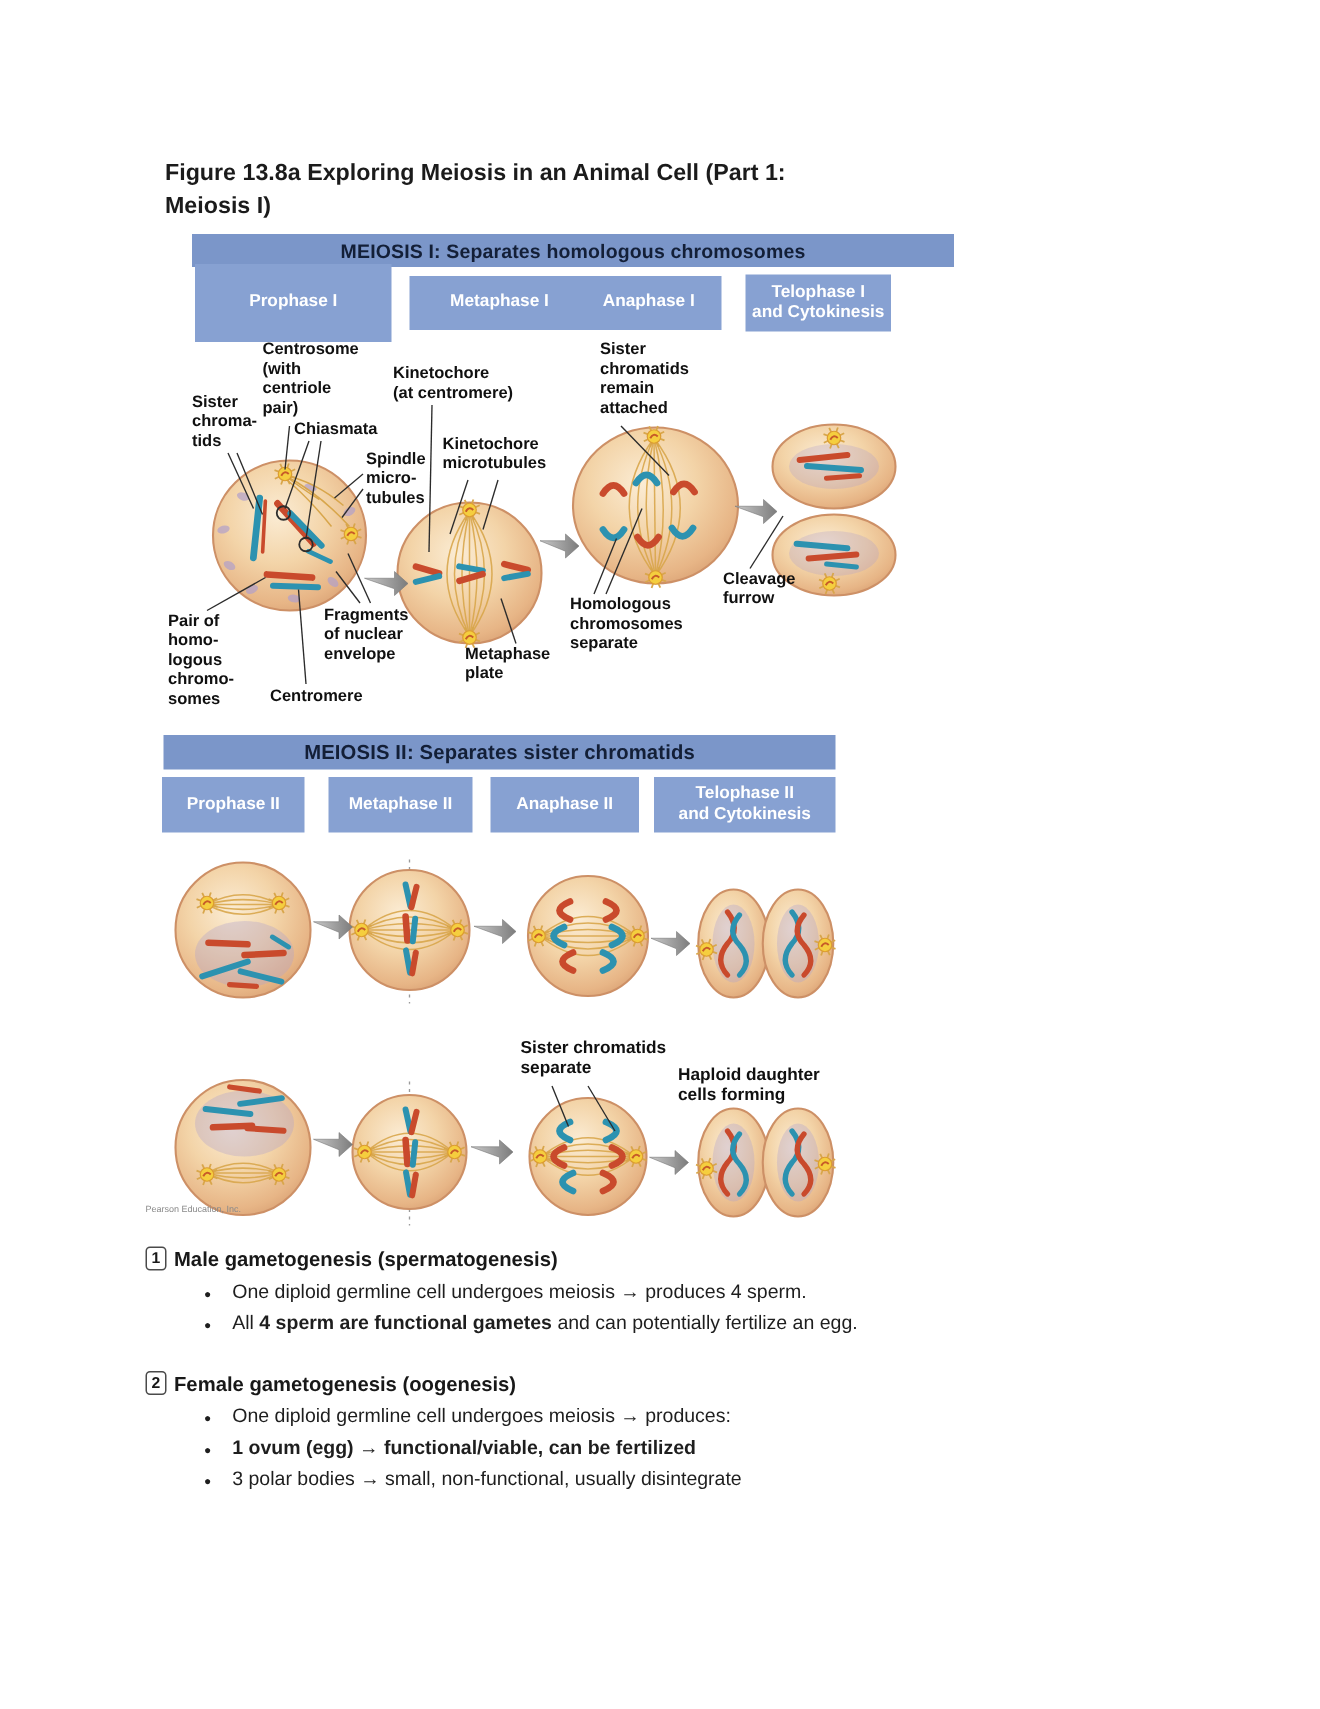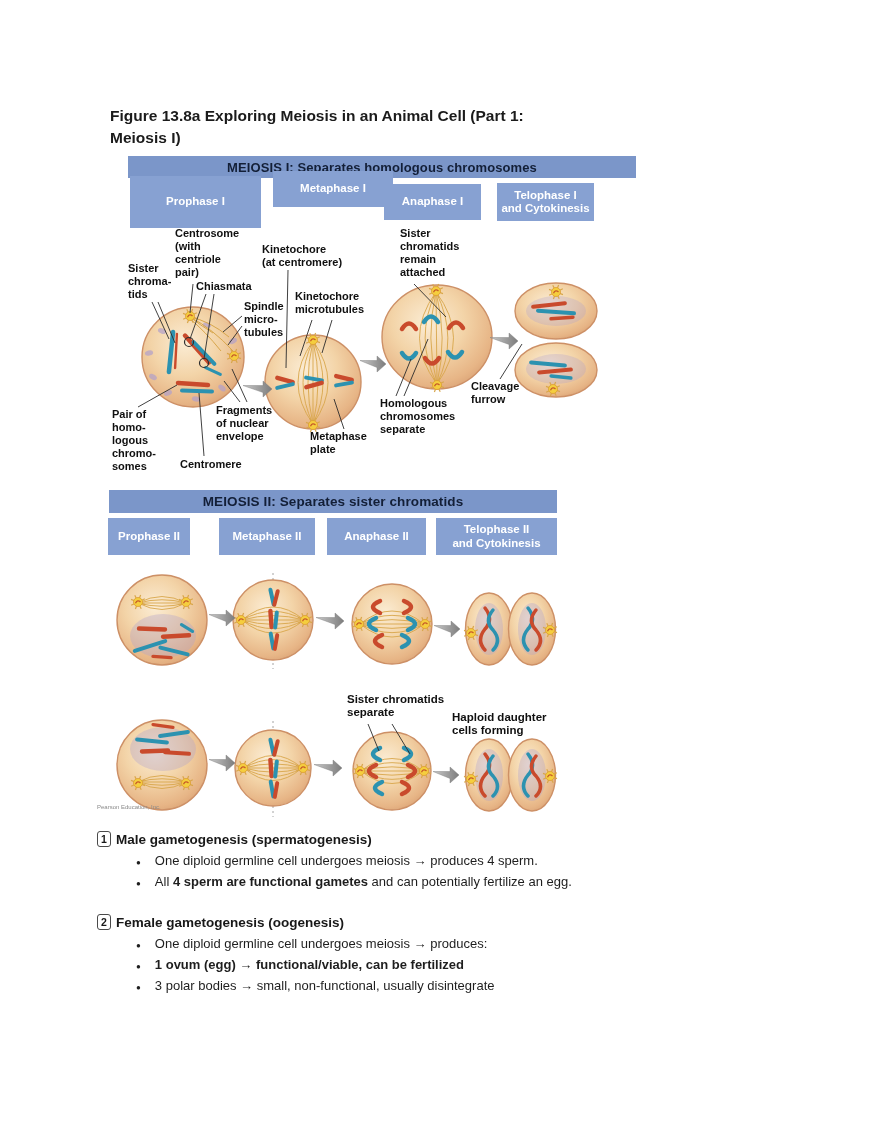--- a/index.html
+++ b/index.html
@@ -467,21 +467,21 @@
       <line x1="368" y1="724" x2="379" y2="751" stroke="#2b2b2b" stroke-width="0.9"></line>
       <line x1="392" y1="724" x2="410" y2="754" stroke="#2b2b2b" stroke-width="0.9"></line>
     </g>
 </svg>
 
 <div class="abs title">Figure 13.8a Exploring Meiosis in an Animal Cell (Part 1:
 Meiosis I)</div>
 
 <div id="banner1" class="abs banner">MEIOSIS I: Separates homologous chromosomes</div>
 <div class="abs phase" style="left:130px;top:176px;width:131px;height:52px">Prophase I</div>
-<div class="abs phase" style="left:273px;top:171px;width:120px;height:36px">Metaphase I</div>
+<div class="abs phase" style="left:273px;top:184px;width:120px;height:36px">Metaphase I</div>
 <div class="abs phase" style="left:384px;top:184px;width:97px;height:36px">Anaphase I</div>
 <div class="abs phase" style="left:497px;top:183px;width:97px;height:38px">Telophase I
 and Cytokinesis</div>
 
 <div class="abs fig-label" style="left:175px;top:227px">Centrosome
 (with
 centriole
 pair)</div>
 <div class="abs fig-label" style="left:262px;top:243px">Kinetochore
 (at centromere)</div>
@@ -494,36 +494,36 @@
 tubules</div>
 <div class="abs fig-label" style="left:295px;top:290px">Kinetochore
 microtubules</div>
 <div class="abs fig-label" style="left:400px;top:227px">Sister
 chromatids
 remain
 attached</div>
 <div class="abs fig-label" style="left:380px;top:397px">Homologous
 chromosomes
 separate</div>
-<div class="abs fig-label" style="left:471px;top:380px">Cleavage
+<div class="abs fig-label" style="left:482px;top:380px">Cleavage
 furrow</div>
 <div class="abs fig-label" style="left:112px;top:408px">Pair of
 homo-
 logous
 chromo-
 somes</div>
 <div class="abs fig-label" style="left:216px;top:404px">Fragments
 of nuclear
 envelope</div>
 <div class="abs fig-label" style="left:180px;top:458px">Centromere</div>
 <div class="abs fig-label center" style="left:310px;top:430px;width:62px">Metaphase
 plate</div>
 
 <div id="banner2" class="abs banner">MEIOSIS II: Separates sister chromatids</div>
-<div class="abs phase" style="left:108px;top:518px;width:82px;height:37px">Prophase II</div>
+<div class="abs phase" style="left:108px;top:518px;width:95px;height:37px">Prophase II</div>
 <div class="abs phase" style="left:219px;top:518px;width:96px;height:37px">Metaphase II</div>
 <div class="abs phase" style="left:327px;top:518px;width:99px;height:37px">Anaphase II</div>
 <div class="abs phase" style="left:436px;top:518px;width:121px;height:37px">Telophase II
 and Cytokinesis</div>
 
 <div class="abs fig-label" style="left:347px;top:693px;font-size:11.5px">Sister chromatids
 separate</div>
 <div class="abs fig-label" style="left:452px;top:711px;font-size:11.5px">Haploid daughter
 cells forming</div>
 

